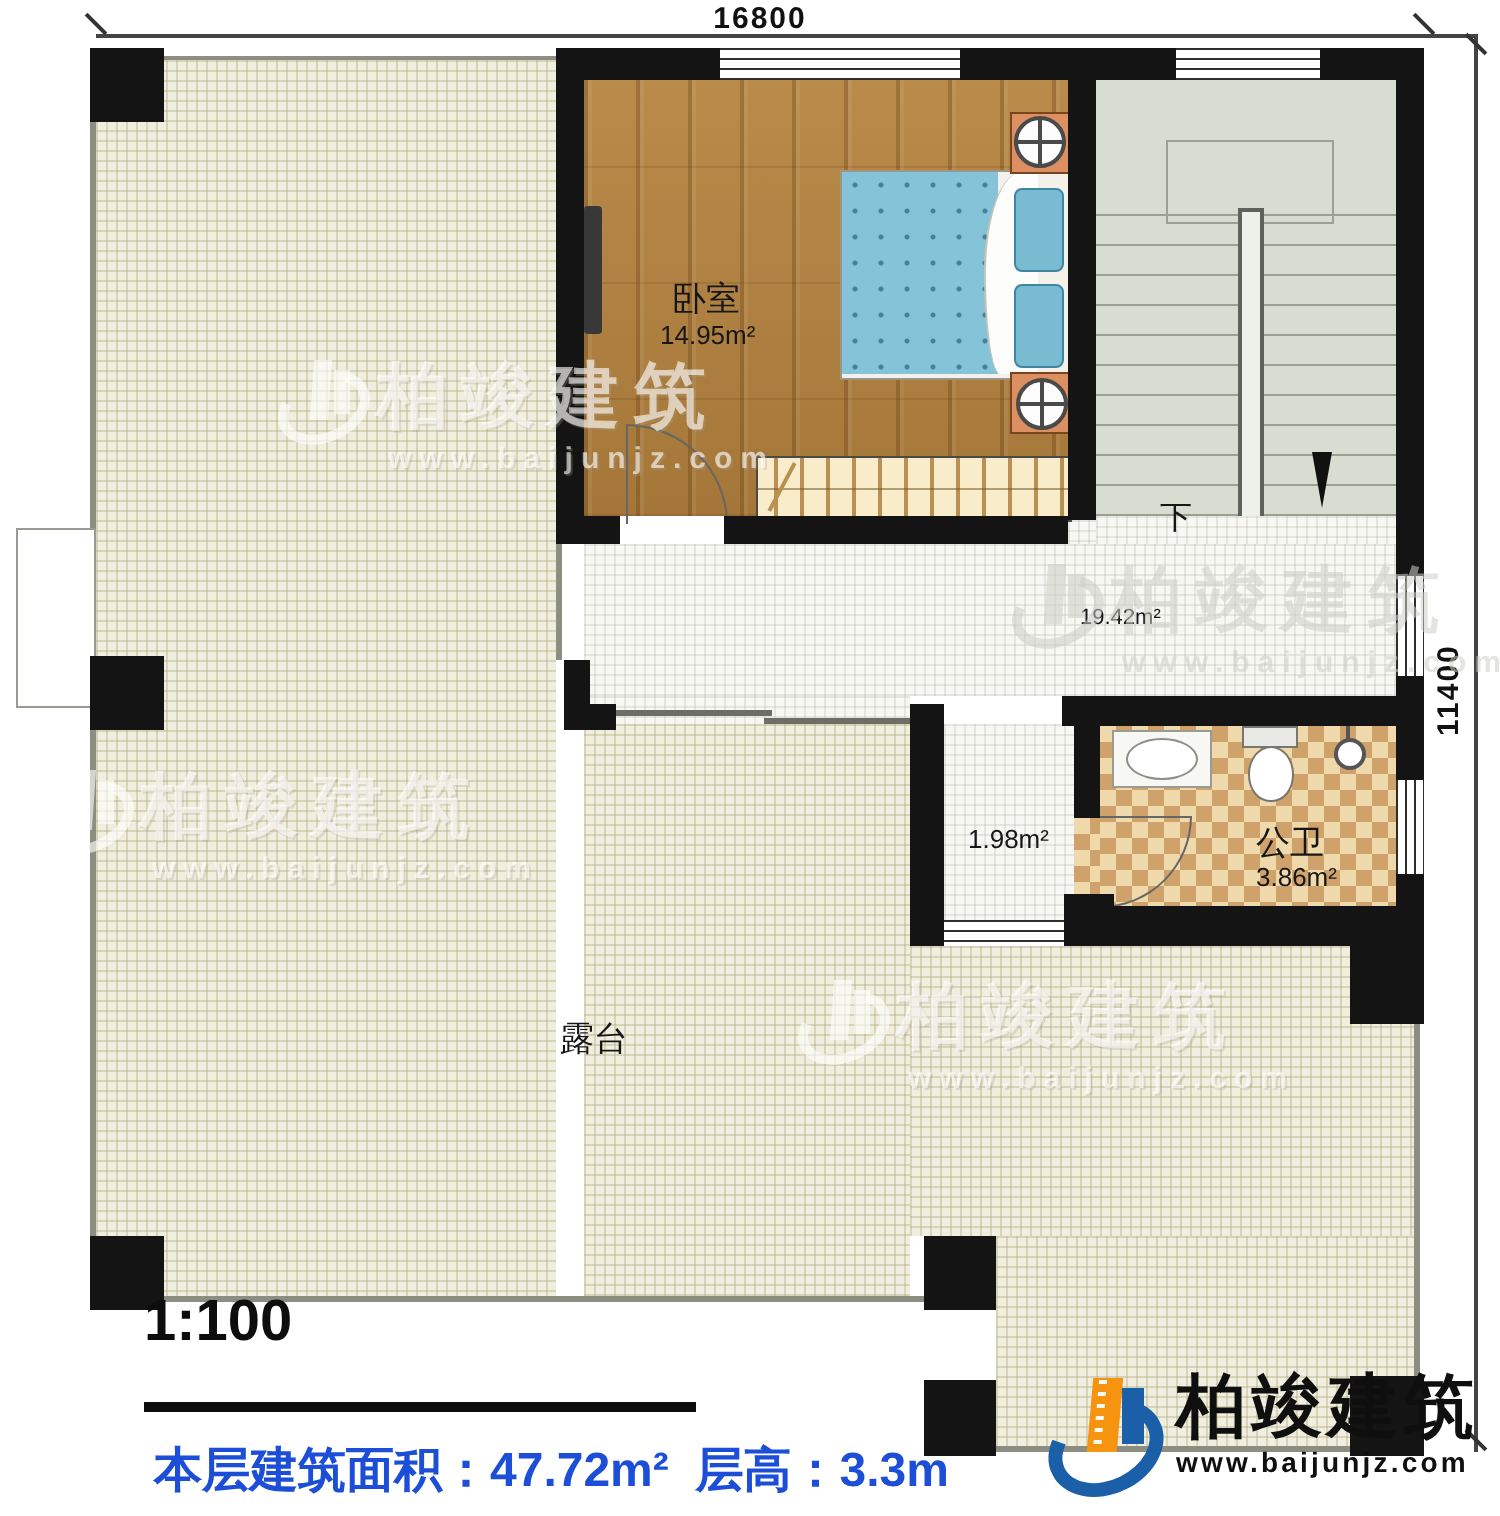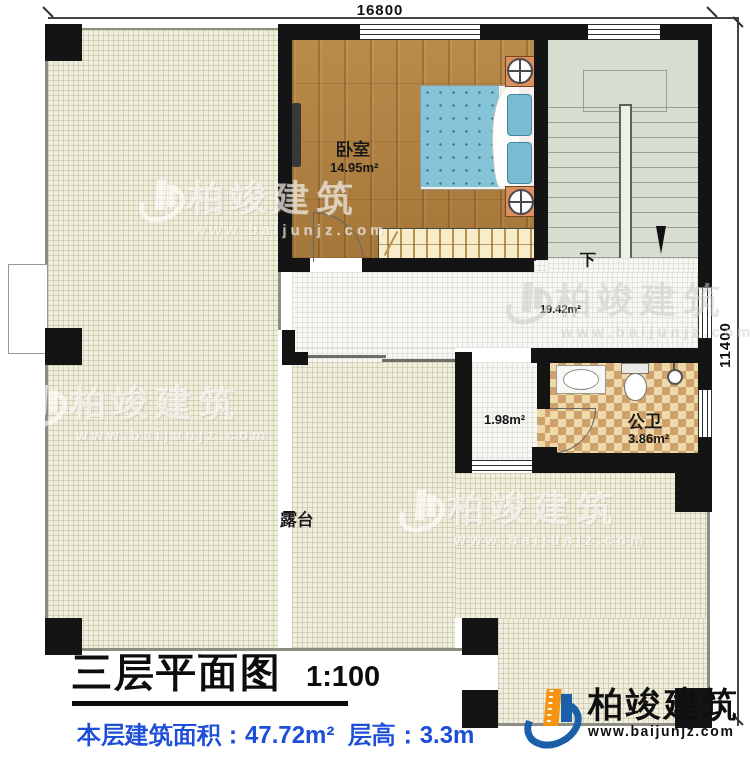--- a/index.html
+++ b/index.html
@@ -21,21 +21,21 @@
                          repeating-linear-gradient(0deg,rgba(80,40,0,.14) 0 1px,transparent 1px 58px),
                          linear-gradient(180deg,rgba(255,220,160,.12),rgba(60,30,0,.10));}
   .checker{position:absolute;background:repeating-conic-gradient(#cfa26b 0% 25%,#efd9ab 0% 50%);
         background-size:16px 16px;border:0;}
   .stairfloor{position:absolute;background:#d8ddd2;}
   .stairsteps{position:absolute;background:repeating-linear-gradient(0deg,#99a093 0 1px,transparent 1px 15px);}
   .win-h{position:absolute;background:#ffffff;
         background-image:repeating-linear-gradient(180deg,#2e2e2e 0 1px,transparent 1px 5px);}
   .win-v{position:absolute;background:#ffffff;
         background-image:repeating-linear-gradient(90deg,#2e2e2e 0 1px,transparent 1px 4.5px);}
-  .lbl{position:absolute;color:#161616;font-weight:bold;white-space:nowrap;line-height:1;}
+  .lbl{position:absolute;color:#161616;font-weight:normal;white-space:nowrap;line-height:1;}
   .arc{position:absolute;border:0 solid #666;}
   .lamp{position:absolute;width:22px;height:22px;border-radius:50%;background:#fcfcfc;border:2px solid #4a4a4a;
         background-image:linear-gradient(#4a4a4a,#4a4a4a),linear-gradient(#4a4a4a,#4a4a4a);
         background-size:2px 100%,100% 2px;background-position:center,center;background-repeat:no-repeat;}
   .pillow{position:absolute;width:23px;height:40px;background:#79bcd2;border:1px solid #3f87a0;border-radius:4px;}
   .tick{position:absolute;width:14px;height:2px;background:#333;transform:rotate(45deg);}
   .dimtxt{position:absolute;font-size:15px;font-weight:bold;color:#111;letter-spacing:1px;}
   
   .wm{position:absolute;color:rgba(255,255,255,.62);text-shadow:1px 1px 0 rgba(168,162,135,.28);z-index:40;}
   .wm-faint{color:rgba(205,205,198,.55);text-shadow:none;}
@@ -219,21 +219,20 @@
           <div class="wm-sw"></div>
           <div class="wm-b1"></div>
           <div class="wm-b2"></div>
         </div>
       <div class="wm-t1">柏竣建筑</div>
     </div>
     <div class="wm-t2">www.baijunjz.com</div>
   </div>
 
   <div class="title-wrap">
-    <span class="title-main">三层平面图</span>
     <span class="title-scale">1:100</span>
   </div>
   <div class="title-rule"></div>
   <div class="title-info">本层建筑面积：47.72m²  层高：3.3m</div>
 
   <div class="brand">
     <div class="brand-glyph">
       <div class="br-sw"></div>
         <div class="br-or"></div>
         <div class="br-bl"></div>

